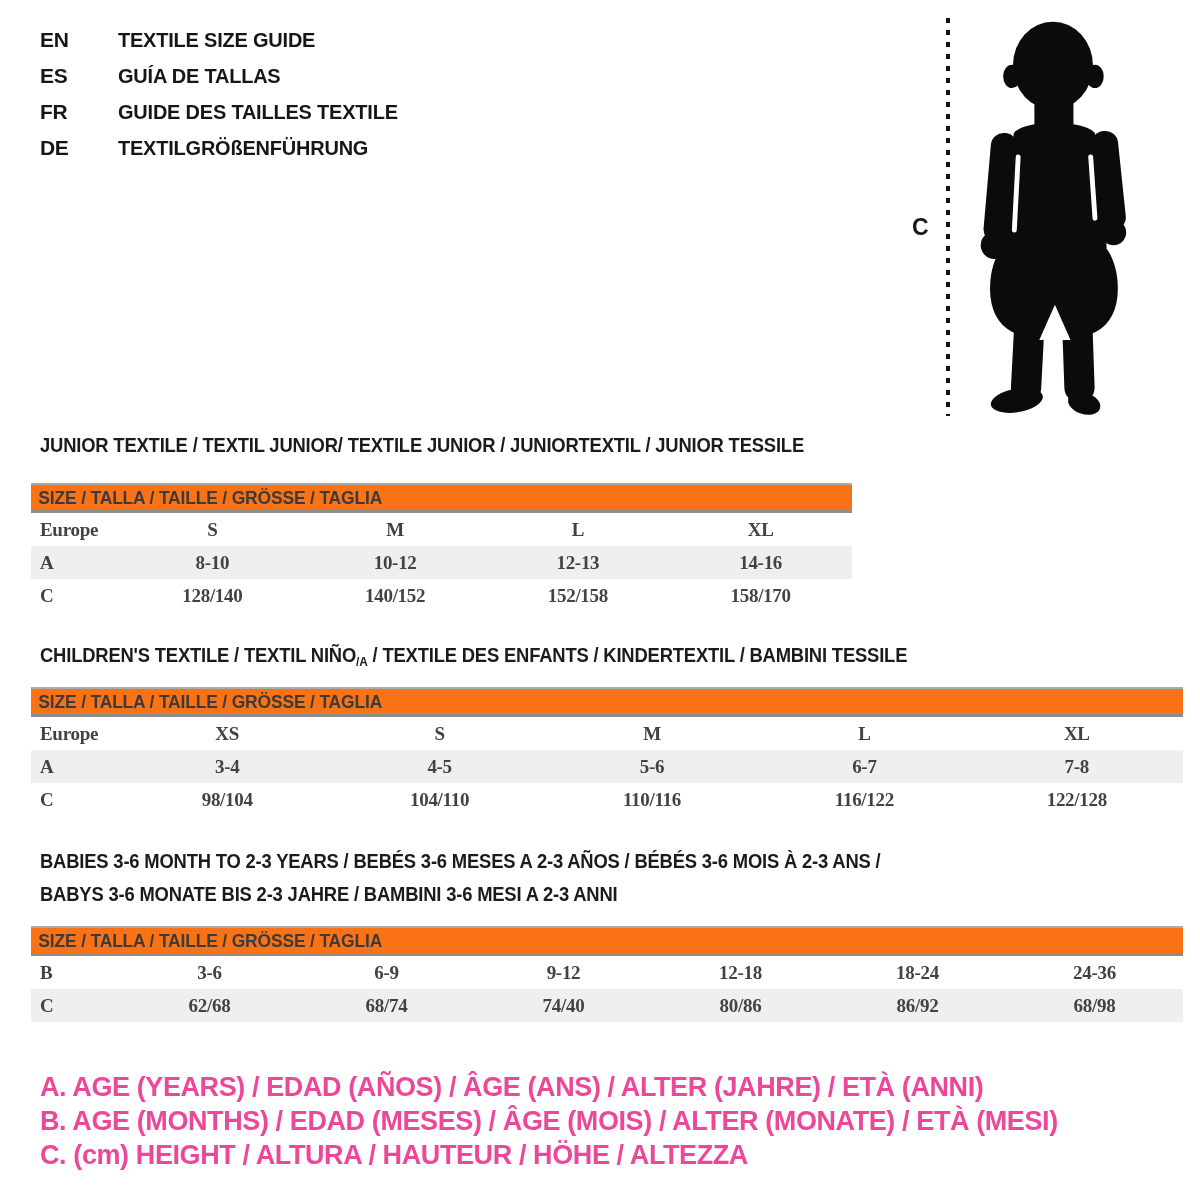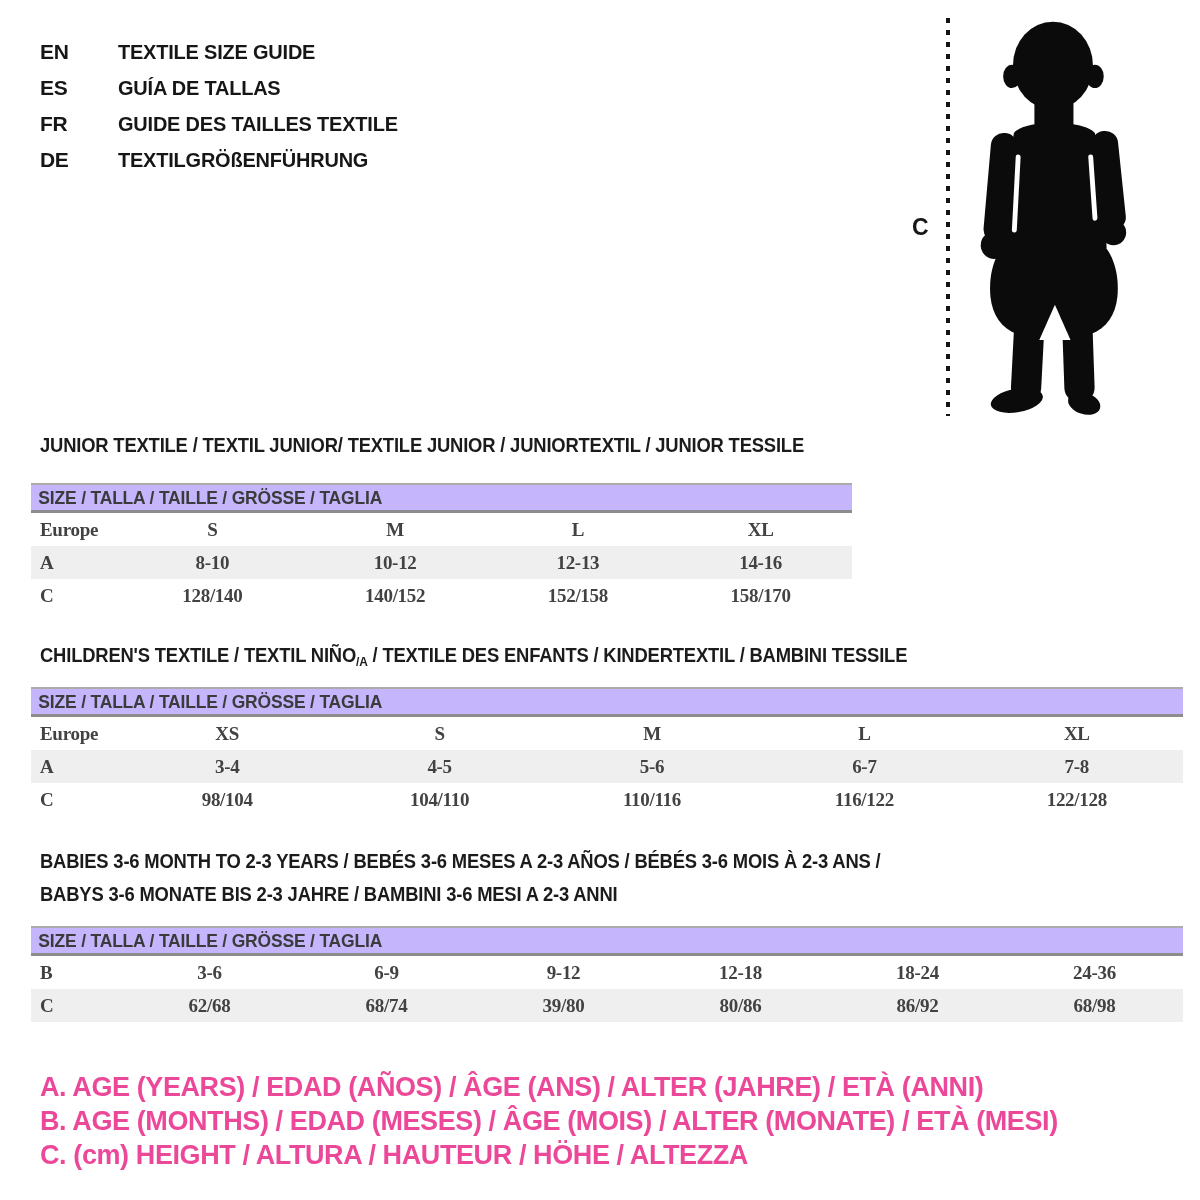--- a/index.html
+++ b/index.html
@@ -5,40 +5,40 @@
   * { margin:0; padding:0; box-sizing:border-box; }
   html,body { background:#ffffff; }
   body { font-family:"Liberation Sans", sans-serif; }
   .page {
     position:relative; width:1200px; height:1200px; background:#ffffff;
     overflow:hidden; color:#1b1b1b;
   }
 
   
   .langs { position:absolute; left:40px; top:28px; }
-  .lang-row { display:flex; height:36px; align-items:flex-end; }
+  .lang-row { display:flex; height:36px; align-items:flex-start; }
   .lang-code { width:78px; font-size:21px; font-weight:bold; color:#161616; letter-spacing:-0.3px; }
   .lang-label { font-size:21px; font-weight:bold; color:#161616; white-space:nowrap;
                 letter-spacing:-0.2px; transform:scaleX(.95); transform-origin:0 50%; }
 
   
   .fig-line { position:absolute; left:946px; top:18px; width:4px; height:398px;
               background:repeating-linear-gradient(180deg,#141414 0 5px,transparent 5px 12px); }
   .fig-c { position:absolute; left:912px; top:214px; font-size:23px; font-weight:bold; color:#161616; }
   .fig-svg { position:absolute; left:958px; top:10px; width:186px; height:410px; }
 
   
   .sec-title { position:absolute; left:40px; font-size:20px; font-weight:bold; color:#1b1b1b;
                white-space:nowrap; letter-spacing:-0.2px; transform:scaleX(.92); transform-origin:0 50%; }
   .t-sub { font-size:13px; vertical-align:-4px; }
   .babies-title { line-height:33px; }
 
   
   .tbl { position:absolute; left:31px; }
-  .size-bar { height:30px; background:#c4b5fd; border-top:2px solid #ababab;
+  .size-bar { height:30px; background:#f97316; border-top:2px solid #ababab;
               border-bottom:3px solid #8c8c8c; display:flex; align-items:center; }
   .size-bar span { font-size:19px; font-weight:bold; color:#3b3b3b; padding-left:8px;
                    white-space:nowrap; letter-spacing:-0.2px; transform:scaleX(.92); transform-origin:0 50%; }
   .trow { display:grid; height:33px; align-items:center;font-family:Liberation Serif, serif; }
   .cols-4 { grid-template-columns:90px repeat(4,1fr); }
   .cols-5 { grid-template-columns:90px repeat(5,1fr); }
   .cols-6 { grid-template-columns:90px repeat(6,1fr); }
   .r-stripe { background:#efefef; }
   .tcell { font-size:19px; font-weight:bold; color:#424242; text-align:center;
            letter-spacing:-0.3px; white-space:nowrap; }
@@ -181,21 +181,21 @@
       <span class="tcell">6-9</span>
       <span class="tcell">9-12</span>
       <span class="tcell">12-18</span>
       <span class="tcell">18-24</span>
       <span class="tcell">24-36</span>
     </div>
     <div class="trow cols-6 r-stripe">
       <span class="tcell first">C</span>
       <span class="tcell">62/68</span>
       <span class="tcell">68/74</span>
-      <span class="tcell">39/80</span>
+      <span class="tcell">74/40</span>
       <span class="tcell">80/86</span>
       <span class="tcell">86/92</span>
       <span class="tcell">68/98</span>
     </div>
   </div>
 
   <div class="legend">
     <div class="legend-line">A. AGE (YEARS) / EDAD (AÑOS) / ÂGE (ANS) / ALTER (JAHRE) / ETÀ (ANNI)</div>
     <div class="legend-line">B. AGE (MONTHS) / EDAD (MESES) / ÂGE (MOIS) / ALTER (MONATE) / ETÀ (MESI)</div>
     <div class="legend-line">C. (cm) HEIGHT / ALTURA / HAUTEUR / HÖHE / ALTEZZA</div>

